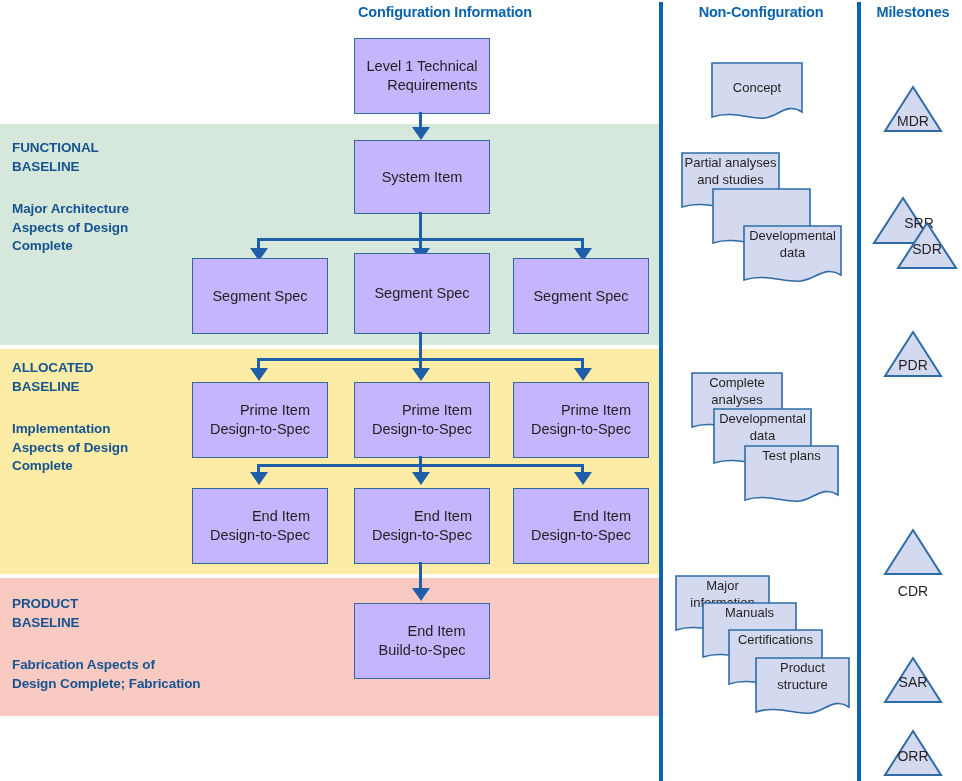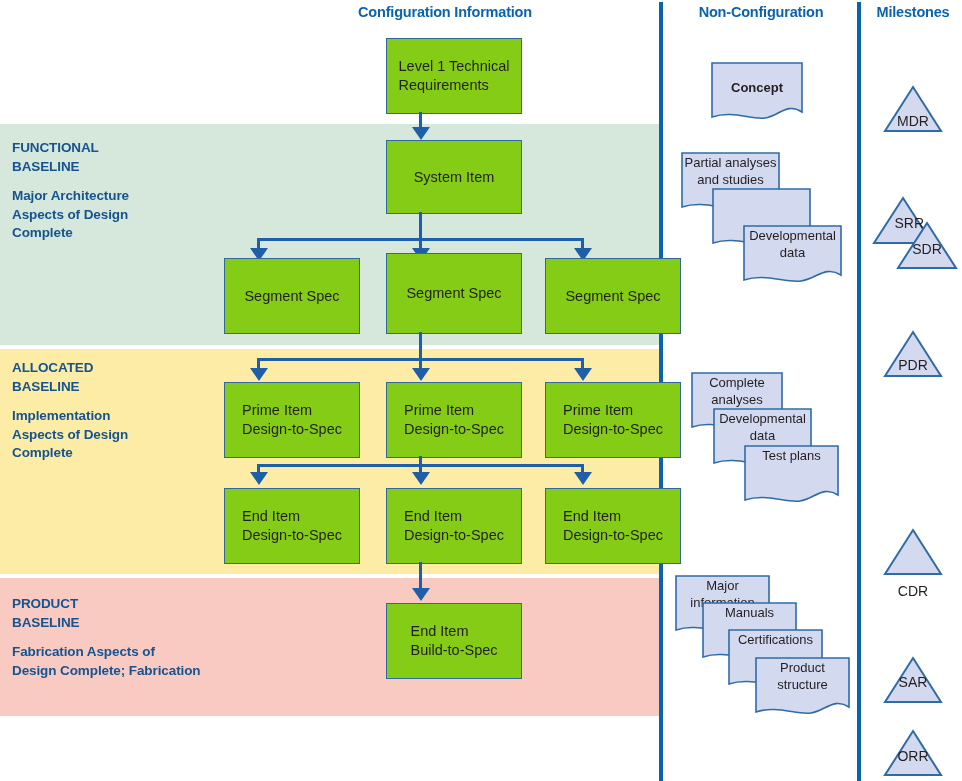--- a/index.html
+++ b/index.html
@@ -23,30 +23,30 @@
   .head-miles{left:865px;top:3px;width:96px;}
 
   
   .vrule{position:absolute;width:4px;background:#0a63ae;}
   .vrule-1{left:659px;top:2px;height:779px;}
   .vrule-2{left:857px;top:2px;height:779px;}
 
   
   .band-label{position:absolute;color:#16538f;font-weight:bold;
               font-size:13.5px;line-height:18.5px;letter-spacing:-0.1px;}
-  .band-label .sub{display:block;margin-top:11px;}
+  .band-label .sub{display:block;margin-top:24px;}
 
   .lbl-functional{left:12px;top:139px;}
   .lbl-allocated{left:12px;top:359px;}
   .lbl-product{left:12px;top:595px;}
 
   
-  .pbox{position:absolute;background:#84cc16;border:1.6px solid #31699e;
+  .pbox{position:absolute;background:#c4b5fd;border:1.6px solid #31699e;
         display:flex;align-items:center;justify-content:center;
-        text-align:left;color:#231f20;font-size:14.5px;line-height:19px;margin-left:32px;}
+        text-align:right;color:#231f20;font-size:14.5px;line-height:19px;}
 
   
   .ln{position:absolute;background:#1f5fa9;}
   .vln{width:3px;}
   .hln{height:3px;}
   .arrow{position:absolute;width:0;height:0;
          border-left:9px solid transparent;border-right:9px solid transparent;
          border-top:13px solid #1f5fa9;}
 
   
@@ -206,21 +206,21 @@
       <div>End Item</div>
       <div>Build-to-Spec</div>
     </div>
   </div>
 
   <div class="docshape" style="left:711px;top:62px;">
     <svg width="92" height="62" viewBox="0 0 92 62">
       <path d="M1,1 L91,1 L91,50 C76,40 68,54 54,56 C40,58 22,48 1,55 Z" fill="#d3d9ef" stroke="#2f6ba6" stroke-width="1.6"></path>
     </svg>
   </div>
-  <div class="doclabel" style="left:711px;top:80px;width:92px;font-weight:bold;">
+  <div class="doclabel" style="left:711px;top:80px;width:92px;">
     <div>Concept</div>
   </div>
 
   <div class="docshape" style="left:681px;top:152px;">
     <svg width="99" height="62" viewBox="0 0 99 62">
       <path d="M1,1 L98,1 L98,50 C82,40 73,54 58,56 C42,58 22,48 1,55 Z" fill="#d3d9ef" stroke="#2f6ba6" stroke-width="1.6"></path>
     </svg>
   </div>
   <div class="doclabel" style="left:681px;top:155px;width:99px;">
     <div>Partial analyses</div>
@@ -314,21 +314,21 @@
       <polygon points="30,2 58,46 2,46" fill="#d3d9ef" stroke="#2f6ba6" stroke-width="2"></polygon>
     </svg>
   </div>
   <div class="trilabel" style="left:883px;top:113px;width:60px;">MDR</div>
 
   <div class="tri" style="left:872px;top:196px;">
     <svg width="62" height="49" viewBox="0 0 62 49">
       <polygon points="31,2 60,47 2,47" fill="#d3d9ef" stroke="#2f6ba6" stroke-width="2"></polygon>
     </svg>
   </div>
-  <div class="trilabel" style="left:862px;top:215px;width:62px;text-align:right;">SRR</div>
+  <div class="trilabel" style="left:888px;top:215px;width:62px;">SRR</div>
 
   <div class="tri" style="left:896px;top:221px;">
     <svg width="62" height="49" viewBox="0 0 62 49">
       <polygon points="31,2 60,47 2,47" fill="#d3d9ef" stroke="#2f6ba6" stroke-width="2"></polygon>
     </svg>
   </div>
   <div class="trilabel" style="left:896px;top:241px;width:62px;">SDR</div>
 
   <div class="tri" style="left:883px;top:330px;">
     <svg width="60" height="48" viewBox="0 0 60 48">

